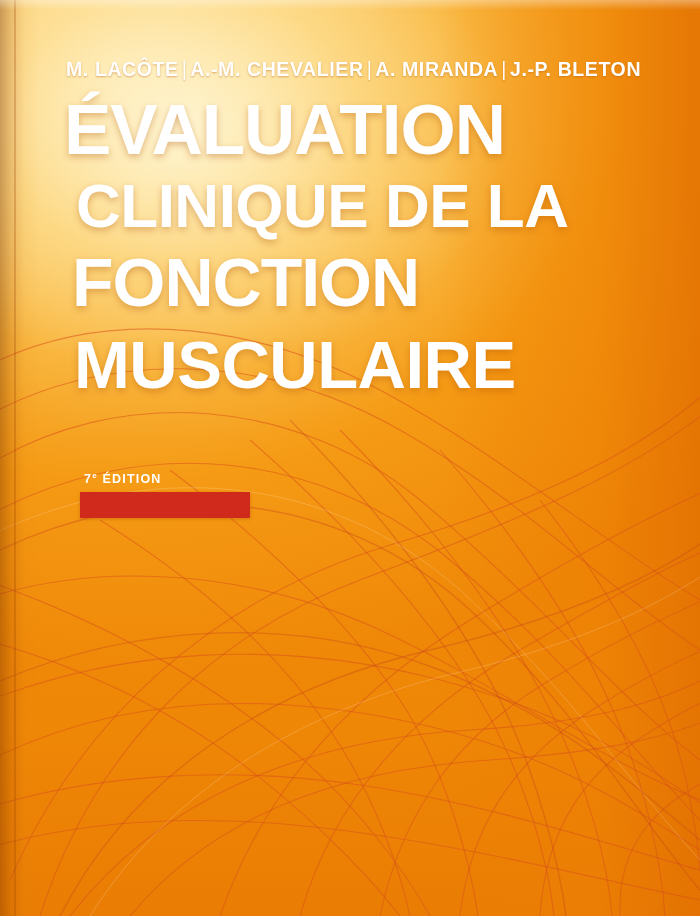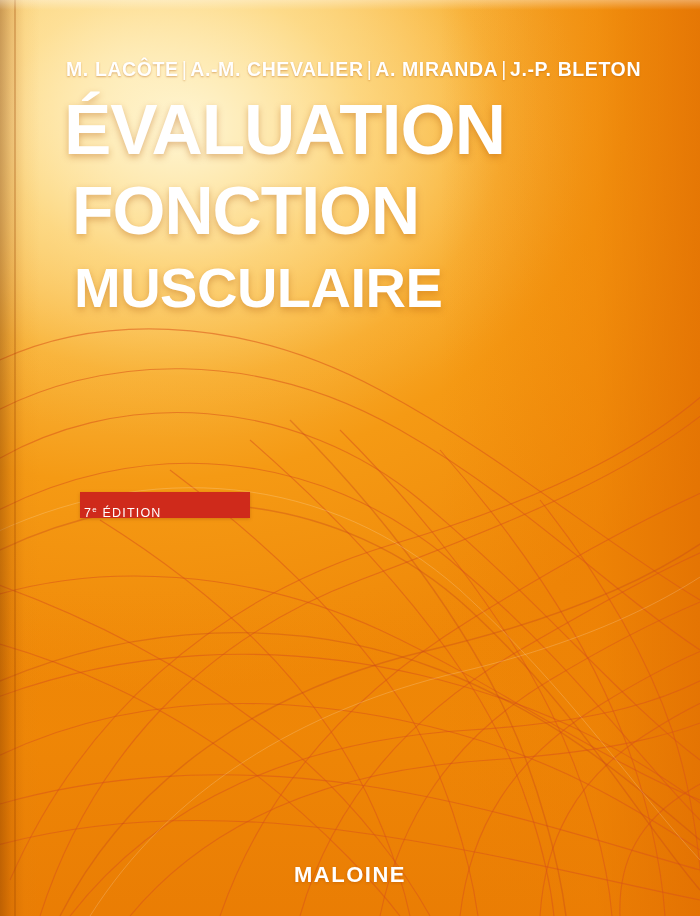--- a/index.html
+++ b/index.html
@@ -109,38 +109,38 @@
   .title-line {
     font-weight: bold;
     line-height: 0.96;
     white-space: nowrap;
     text-shadow: 0 3px 7px rgba(175,85,8,0.38);
     margin: 0;
   }
   .t1 { font-size: 71px; letter-spacing: -1px; }
   .t2 { font-size: 62px; letter-spacing: -0.5px; margin-top: 12px; padding-left: 12px;}
   .t3 { font-size: 68px; letter-spacing: -1px; margin-top: 14px; padding-left: 8px;}
-  .t4 { font-size: 56px; letter-spacing: -0.5px; margin-top: 18px; padding-left: 10px;}
+  .t4 { font-size: 67px; letter-spacing: -0.5px; margin-top: 18px; padding-left: 10px;}
 
   .edition {
     position: absolute;
     top: 492px;
     left: 80px;
     width: 170px;
     height: 26px;
     background: #cf2a1b;
     box-shadow: 0 1px 3px rgba(150,60,10,0.35);
   }
   .edition-text {
     position: absolute;
-    top: 500px;
+    top: 466px;
     left: 84px;
     color: #ffffff;
     font-size: 12.5px;
-    font-weight: normal;
+    font-weight: bold;
     letter-spacing: 1.2px;
     line-height: 20px;
   }
   .edition-text sup {
     font-size: 8px;
     vertical-align: super;
   }
 
   .publisher {
     position: absolute;
@@ -214,26 +214,26 @@
   <div class="edge-top"></div>
 
   <div class="content">
 
     <div class="authors">
       <span>M. LACÔTE</span><span class="sep">|</span><span>A.-M. CHEVALIER</span><span class="sep">|</span><span>A. MIRANDA</span><span class="sep">|</span><span>J.-P. BLETON</span>
     </div>
 
     <div class="title-block">
       <div class="title-line t1">ÉVALUATION</div>
+      <div class="title-line t2">CLINIQUE DE LA</div>
       <div class="title-line t3">FONCTION</div>
       <div class="title-line t4">MUSCULAIRE</div>
     </div>
 
     <div class="edition"></div>
     <div class="edition-text">
       <span>7</span><sup>e</sup>
       <span>ÉDITION</span>
     </div>
 
-    <div class="publisher">MALOINE</div>
 
   </div>
 </div>
 
 </body></html>

